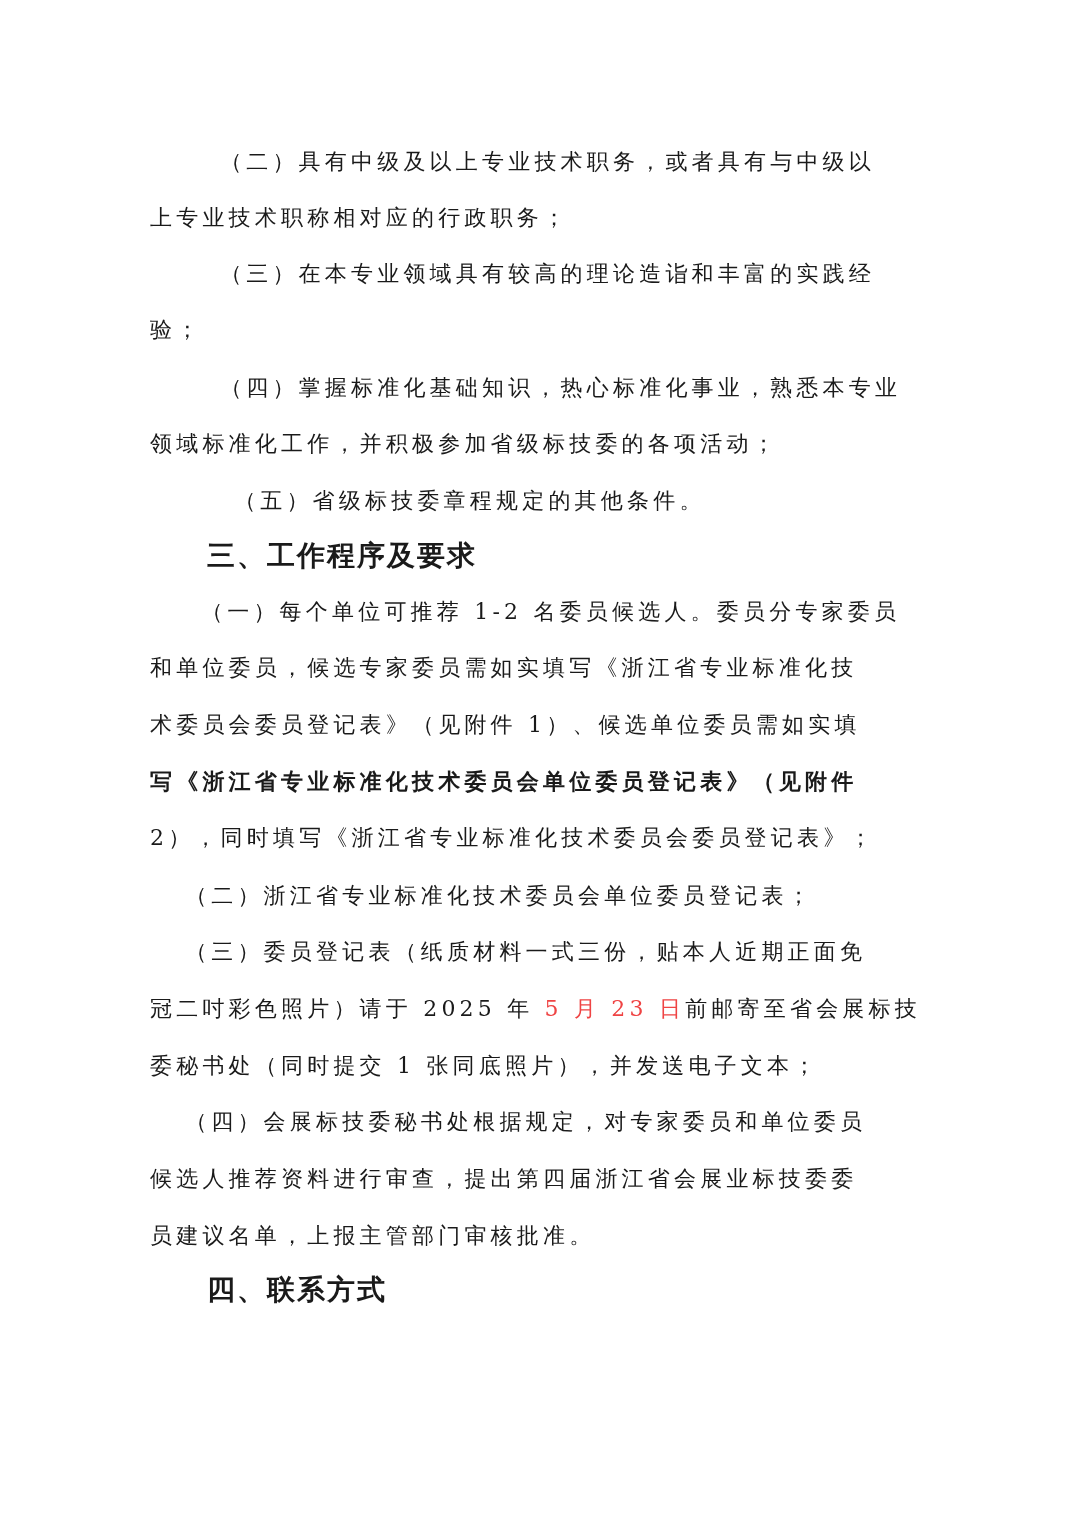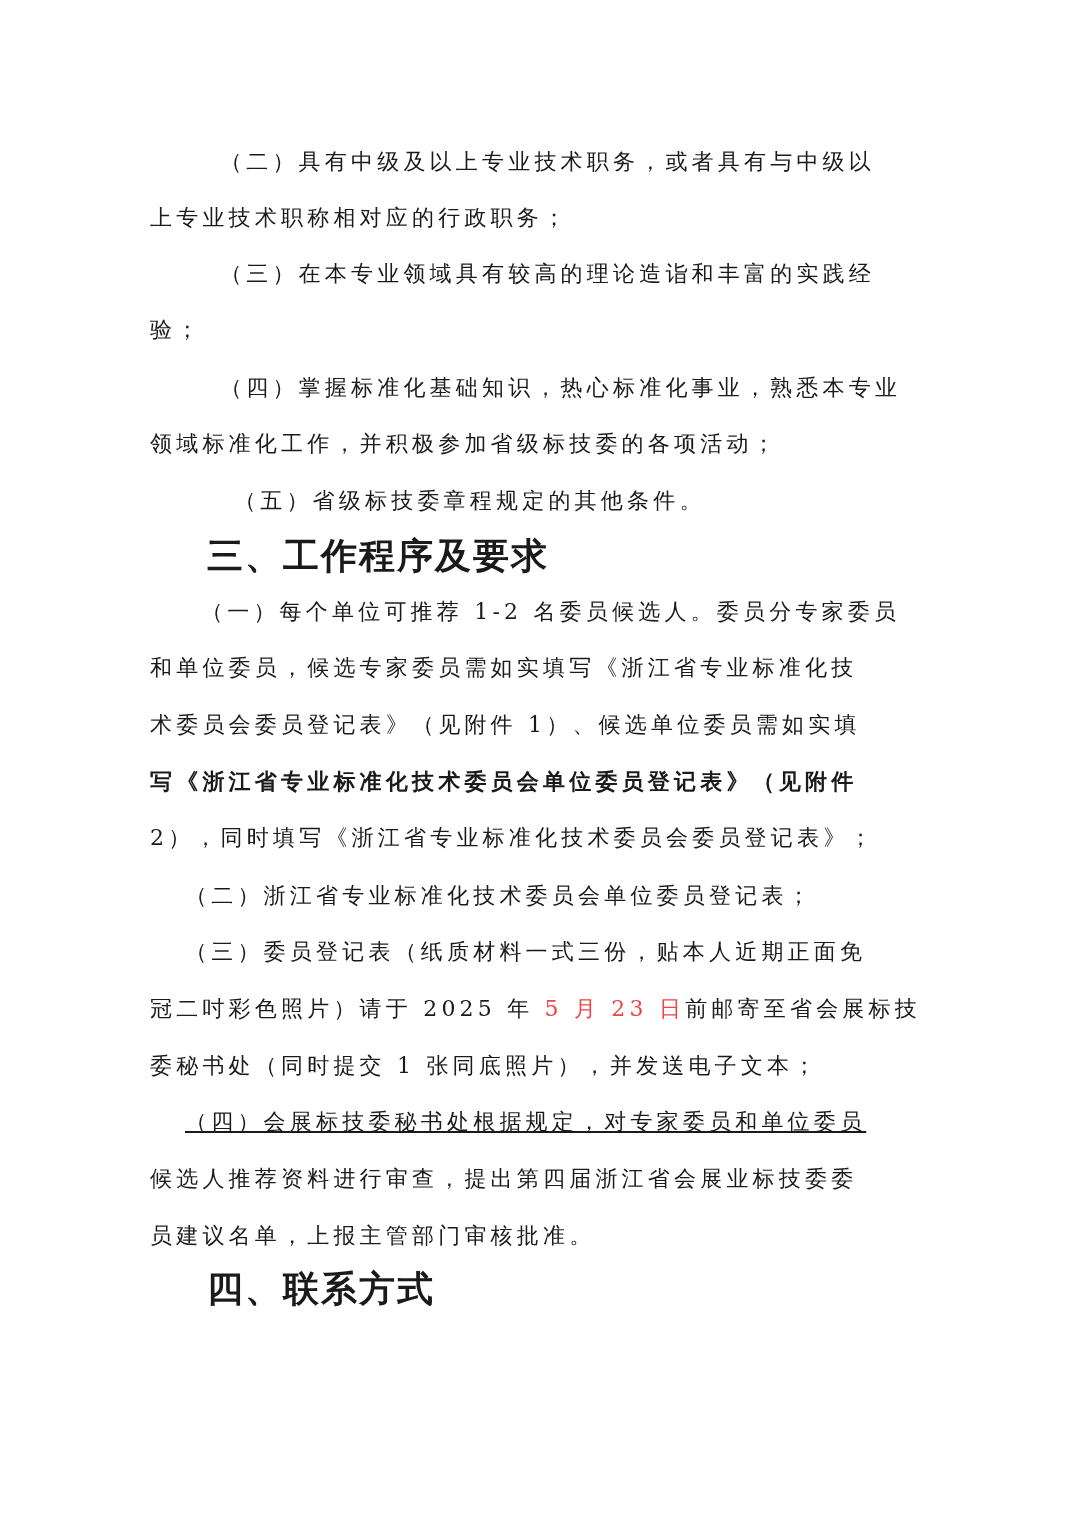--- a/index.html
+++ b/index.html
@@ -1,21 +1,21 @@
 <!DOCTYPE html>
 <html><head>
 <meta charset="utf-8">
 <style>
   html, body { margin: 0; padding: 0; background: #ffffff; }
   body { width: 1080px; height: 1527px; position: relative; overflow: hidden;
          font-family: "DejaVu Serif", "Liberation Serif", serif; color: #1a1a1a; }
   .line { position: absolute; left: 150px; width: 782px; font-size: 22px; line-height: 40px;
           white-space: nowrap; letter-spacing: 4.2px; }
   .heading { font-family: "DejaVu Sans", "Liberation Sans", sans-serif; font-weight: bold;
-             font-size: 36px; letter-spacing: 2px; }
+             font-size: 28px; letter-spacing: 2px; }
   .red { color: #ef4444; }
 </style>
 </head>
 <body>
 
 <div>
   <div class="line" style="top:142px; left:220px; width:712px;">（二）具有中级及以上专业技术职务，或者具有与中级以</div>
   <div class="line" style="top:198px;">上专业技术职称相对应的行政职务；</div>
   <div class="line" style="top:254px; left:220px; width:712px;">（三）在本专业领域具有较高的理论造诣和丰富的实践经</div>
   <div class="line" style="top:310px;">验；</div>
@@ -33,18 +33,18 @@
 
   <div class="line" style="top:876px; left:185px; width:747px;">（二）浙江省专业标准化技术委员会单位委员登记表；</div>
 
   <div class="line" style="top:932px; left:185px; width:747px;">（三）委员登记表（纸质材料一式三份，贴本人近期正面免</div>
   <div class="line" style="top:989px;">
     <span>冠二吋彩色照片）请于 2025 年</span>
     <span class="red">5 月 23 日</span><span>前邮寄至省会展标技</span>
   </div>
   <div class="line" style="top:1046px;">委秘书处（同时提交 1 张同底照片），并发送电子文本；</div>
 
-  <div class="line" style="top:1102px; left:185px; width:747px;text-decoration:underline;">（四）会展标技委秘书处根据规定，对专家委员和单位委员</div>
+  <div class="line" style="top:1102px; left:185px; width:747px;">（四）会展标技委秘书处根据规定，对专家委员和单位委员</div>
   <div class="line" style="top:1159px;">候选人推荐资料进行审查，提出第四届浙江省会展业标技委委</div>
   <div class="line" style="top:1216px;">员建议名单，上报主管部门审核批准。</div>
 
   <div class="line heading" style="top:1272px; left:207px;font-family:Liberation Mono, monospace;">四、联系方式</div>
 </div>
 
 </body></html>

